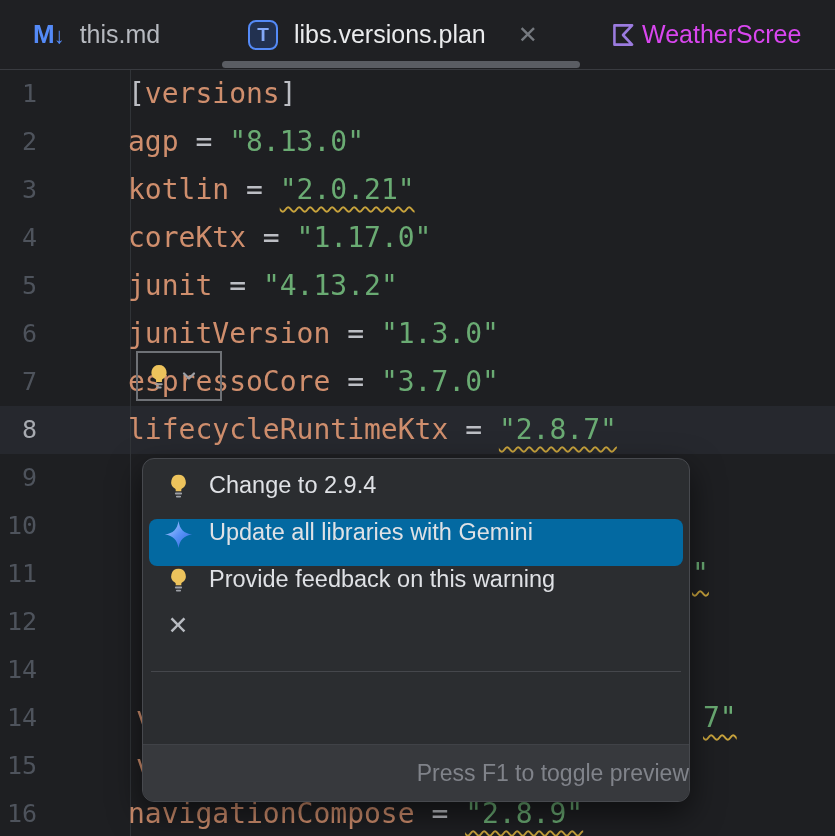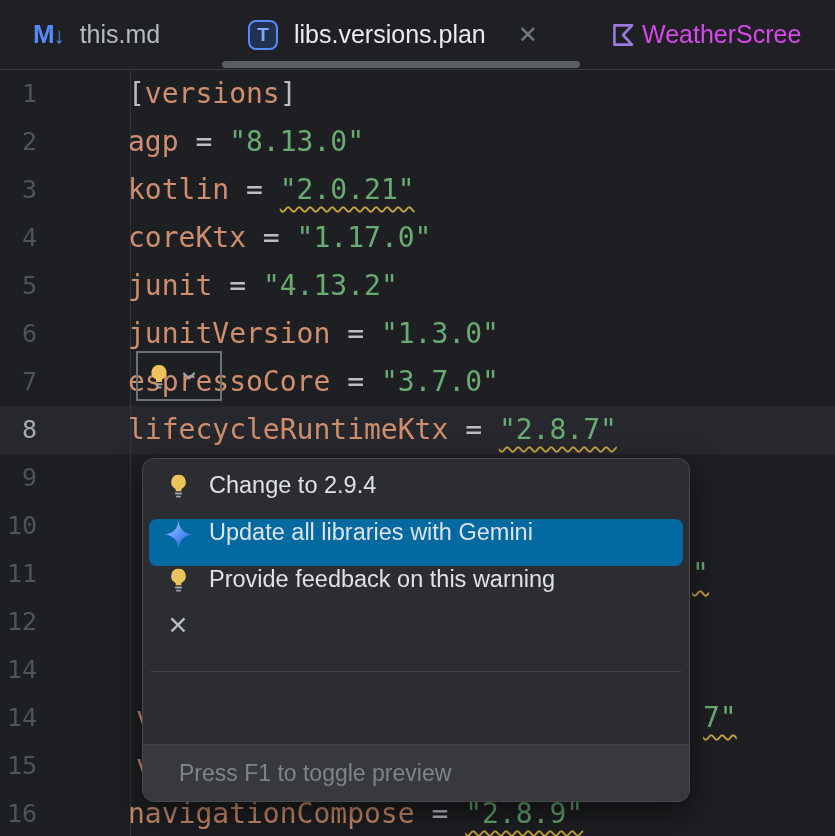--- a/index.html
+++ b/index.html
@@ -90,21 +90,21 @@
     border-radius:8px;font-size:23.5px;color:#dfe1e5;padding-left:13px;cursor:default;
   }
   .pitem .picon{width:32px;display:flex;justify-content:center;align-items:center;margin-right:15px;flex:0 0 auto;}
   .pitem.selected{background:#0369a1;}
   .pitem.noicon{padding-left:57px;}
   .suppress-x{font-size:25px;color:#b8bbc1;line-height:1;}
   .pdivider{height:1px;background:#45474c;margin:11px 8px 13px;}
   .pfooter{
     position:absolute;left:0;right:0;bottom:0;height:57px;background:#37393d;
     border-top:1px solid #404247;display:flex;align-items:center;
-    padding-left:36px;font-size:23px;color:#80838a;box-sizing:border-box;
+    padding-left:36px;font-size:23px;color:#80838a;box-sizing:border-box;justify-content:flex-end;
   }
 </style>
 </head>
 <body>
 
 <div class="app">
 
   <div class="tabbar">
     <div class="tab t1">
       <span class="md-icon">

